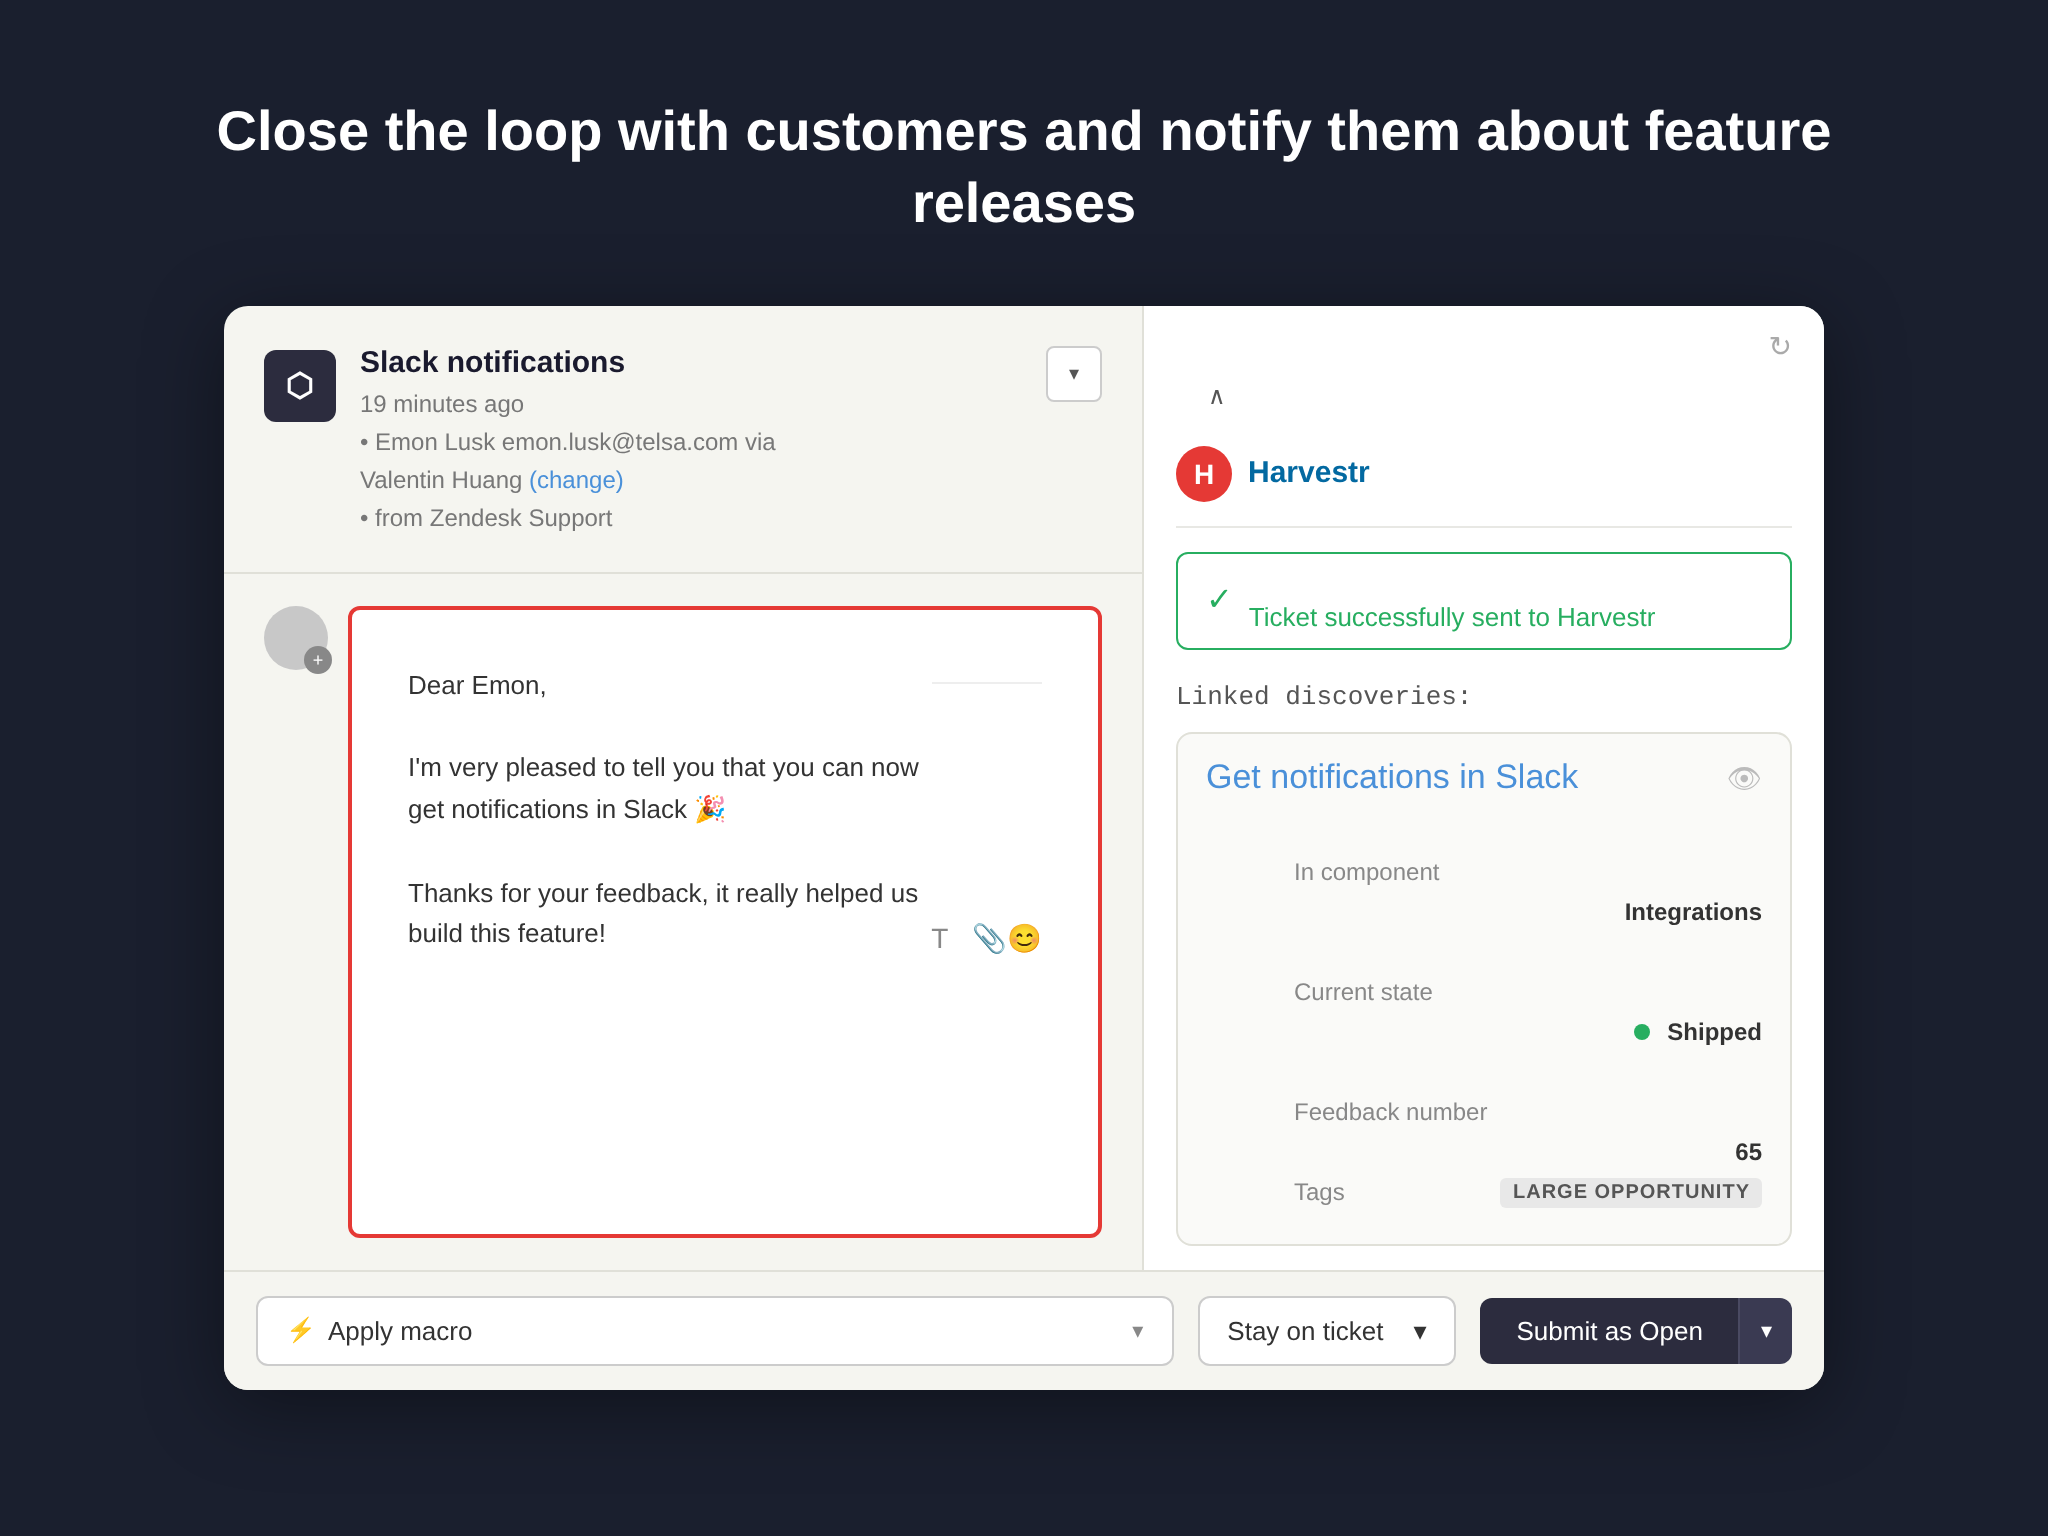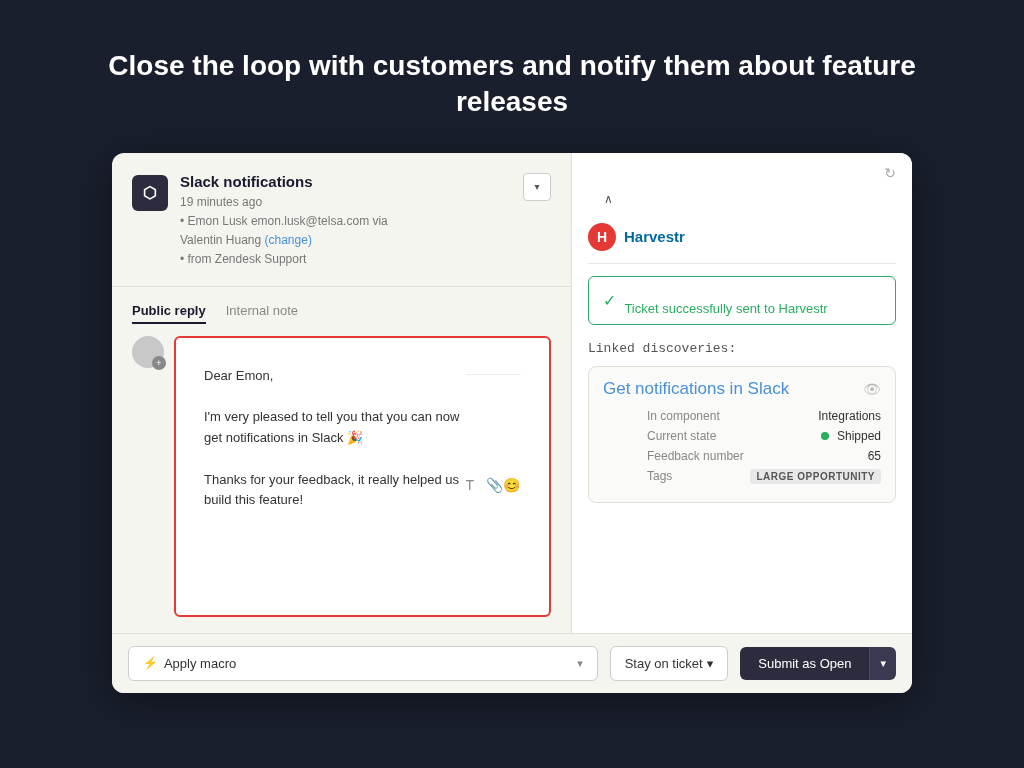--- a/index.html
+++ b/index.html
@@ -325,21 +325,22 @@
       font-size: 12px;
     }
 
     .discovery-key {
       color: #888;
       margin-left: 44px;
     }
 
     .discovery-value {
       color: #333;
-      font-weight: 400;
+      font-weight: 700;
+      margin-top: 40px;
     }
 
     .status-dot {
       display: inline-block;
       width: 8px;
       height: 8px;
       background: #27ae60;
       border-radius: 50%;
       margin-right: 5px;
     }
@@ -397,21 +398,21 @@
     .stay-on-ticket-btn {
       background: #fff;
       border: 1px solid #ccc;
       border-radius: 6px;
       padding: 9px 14px;
       font-size: 13px;
       color: #333;
       cursor: pointer;
       display: flex;
       align-items: center;
-      gap: 4px;
+      gap: 15px;
       white-space: nowrap;
     }
 
     .submit-group {
       display: flex;
       border-radius: 6px;
       overflow: hidden;
     }
 
     .submit-btn {
@@ -461,24 +462,20 @@
             <span>• Emon Lusk   emon.lusk@telsa.com via</span><br>
             <span>Valentin Huang</span>
             <span class="change-link">(change)</span><br>
             <span>• from Zendesk Support</span>
           </div>
         </div>
         <div class="dropdown-btn">▾</div>
       </div>
 
       <div class="reply-area">
-        <div class="reply-tabs">
-          <span class="reply-tab active">Public reply</span>
-          <span class="reply-tab">Internal note</span>
-        </div>
 
         <div class="reply-row">
           <div class="avatar-small">
             <div class="avatar-plus">+</div>
           </div>
           <div class="editor-box">
             <div class="editor-content">
               <p>Dear Emon,</p>
               <br>
               <p>I'm very pleased to tell you that you can now get notifications in Slack 🎉</p>

